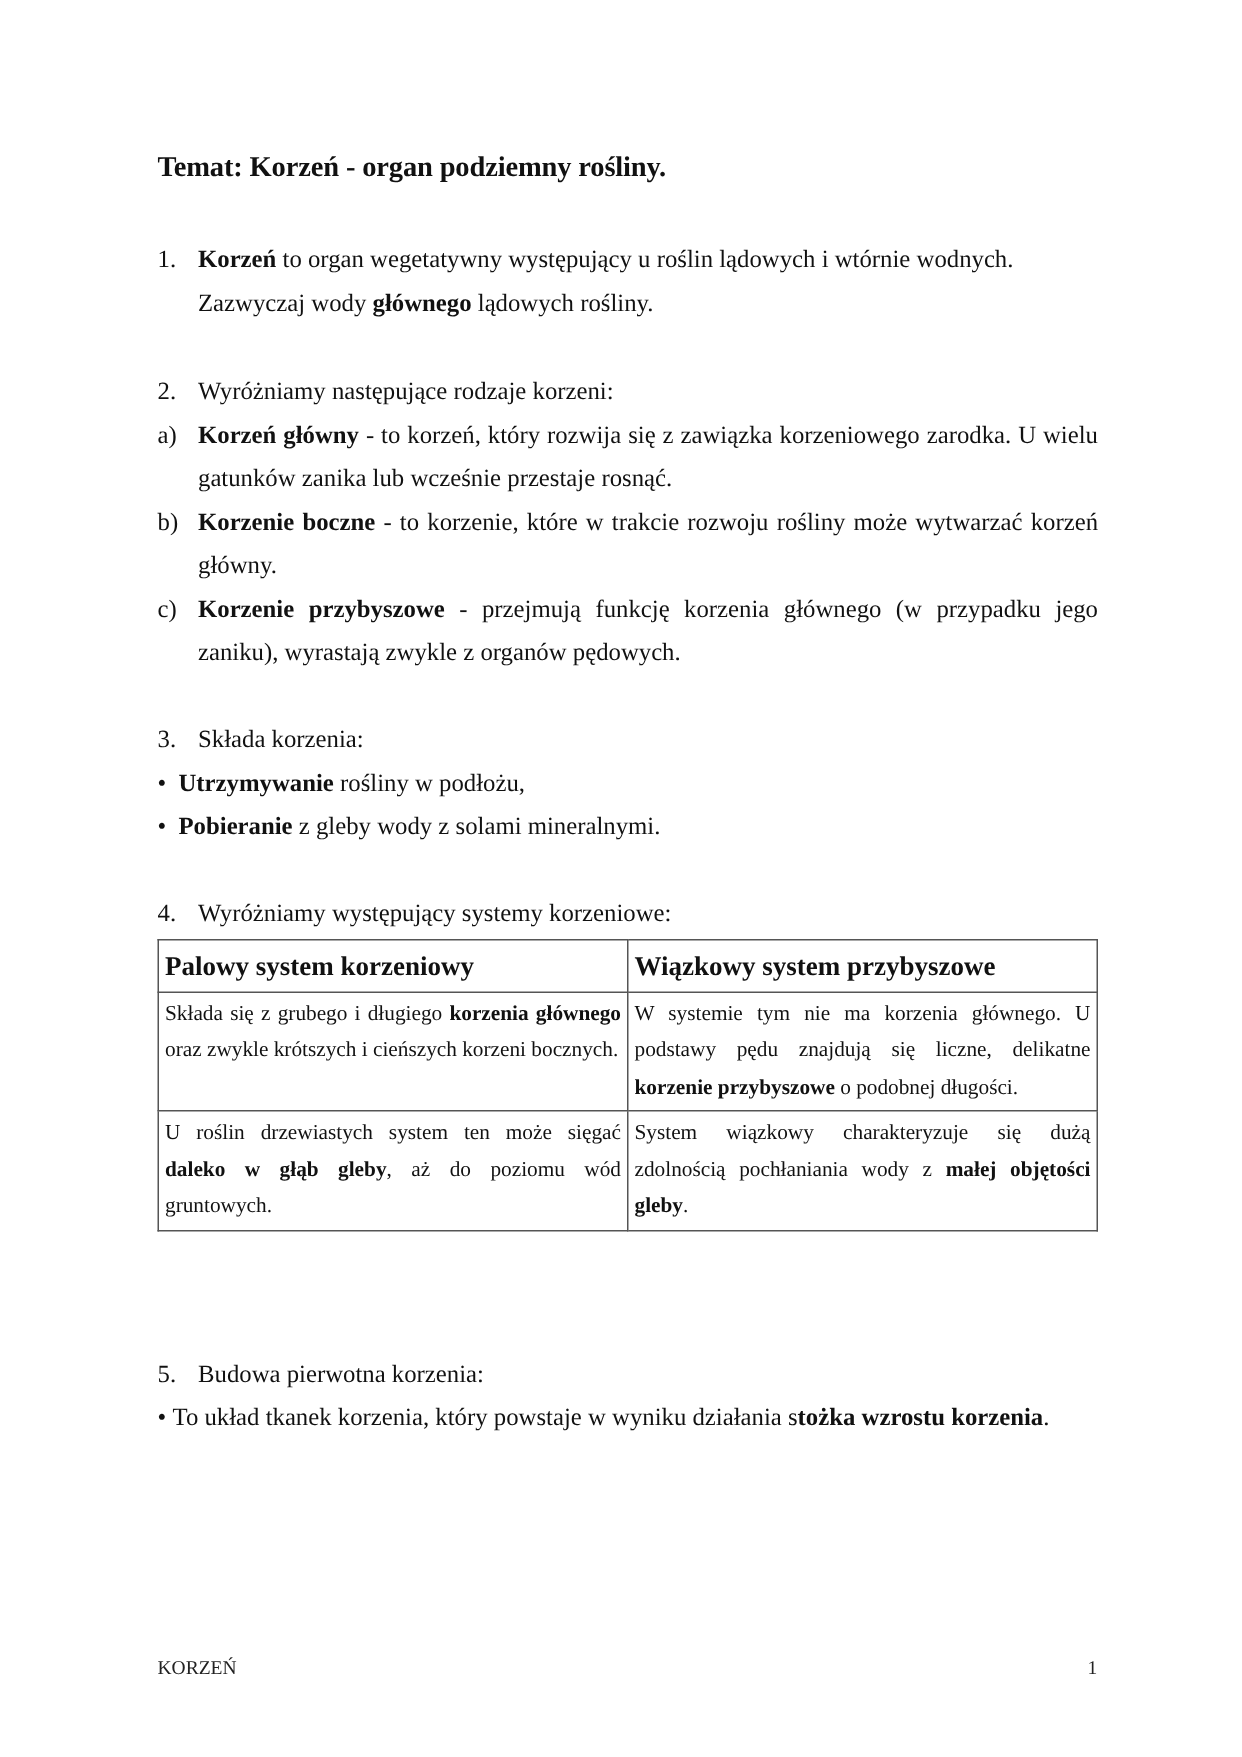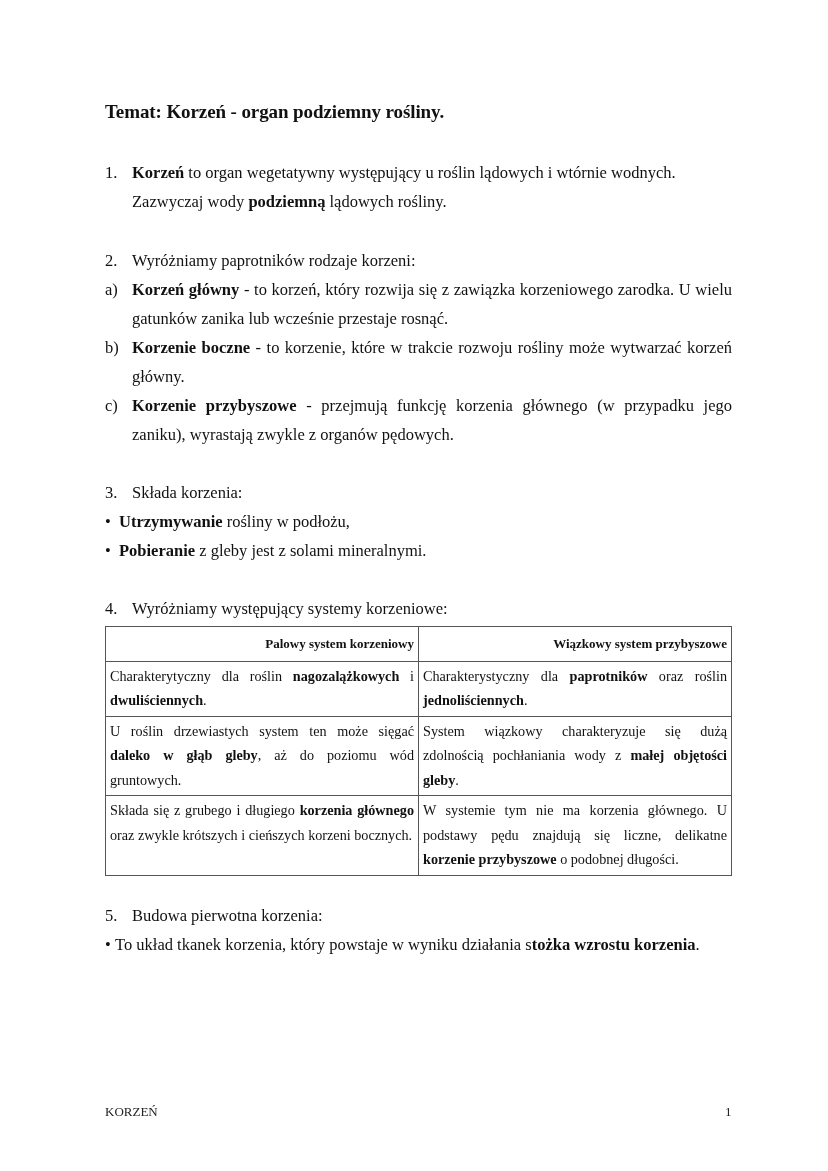--- a/index.html
+++ b/index.html
@@ -20,44 +20,44 @@
   .bullet { width: 14px; flex: 0 0 14px; }
   b { font-weight: bold; }
 
   table.sys {
     position: absolute; left: 101px; top: 626px; width: 627px;
     border-collapse: collapse; font-size: 14.2px; line-height: 24.5px;
   }
   table.sys th, table.sys td {
     border: 1px solid #555555; padding: 2px 4px 3px 4px; vertical-align: top; text-align: justify;
   }
-  table.sys th { font-weight: bold; text-align: right; font-size: 13px; padding: 5px 4px 4px 4px; }
+  table.sys th { font-weight: bold; text-align: left; font-size: 18px; padding: 5px 4px 4px 4px; }
   table.sys td { width: 50%; }
 
   .footer-left { position: absolute; left: 101px; top: 1104px; font-size: 13px; color: #222; }
   .footer-right { position: absolute; left: 721px; top: 1104px; font-size: 13px; color: #222; }
 </style>
 </head>
 <body>
 
 <div class="page">
 
   <div class="title">Temat: Korzeń - organ podziemny rośliny.</div>
 
   <div class="para" style="top:158px;">
     <div class="row">
       <span class="num">1.</span>
-      <span class="txt"><b>Korzeń</b><span> to organ wegetatywny występujący u roślin lądowych i wtórnie wodnych.</span><br><span>Zazwyczaj wody </span><b>podziemną</b><span> lądowych rośliny.</span></span>
+      <span class="txt"><b>Korzeń</b><span> to organ wegetatywny występujący u roślin lądowych i wtórnie wodnych.</span><br><span>Zazwyczaj wody </span><b>głównego</b><span> lądowych rośliny.</span></span>
     </div>
   </div>
 
   <div class="para" style="top:246px;">
     <div class="row">
       <span class="num">2.</span>
-      <span class="txt">Wyróżniamy paprotników rodzaje korzeni:</span>
+      <span class="txt">Wyróżniamy następujące rodzaje korzeni:</span>
     </div>
     <div class="row">
       <span class="num">a)</span>
       <span class="txt"><b>Korzeń główny</b><span> - to korzeń, który rozwija się z zawiązka korzeniowego zarodka. U wielu gatunków zanika lub wcześnie przestaje rosnąć.</span></span>
     </div>
     <div class="row">
       <span class="num">b)</span>
       <span class="txt"><b>Korzenie boczne</b><span> - to korzenie, które w trakcie rozwoju rośliny może wytwarzać korzeń główny.</span></span>
     </div>
     <div class="row">
@@ -70,50 +70,46 @@
     <div class="row">
       <span class="num">3.</span>
       <span class="txt">Składa korzenia:</span>
     </div>
     <div class="row">
       <span class="bullet">•</span>
       <span class="txt"><b>Utrzymywanie</b><span> rośliny w podłożu,</span></span>
     </div>
     <div class="row">
       <span class="bullet">•</span>
-      <span class="txt"><b>Pobieranie</b><span> z gleby jest z solami mineralnymi.</span></span>
+      <span class="txt"><b>Pobieranie</b><span> z gleby wody z solami mineralnymi.</span></span>
     </div>
   </div>
 
   <div class="para" style="top:594px;">
     <div class="row">
       <span class="num">4.</span>
       <span class="txt">Wyróżniamy występujący systemy korzeniowe:</span>
     </div>
   </div>
 
   <table class="sys">
     <thead>
       <tr>
         <th>Palowy system korzeniowy</th>
         <th>Wiązkowy system przybyszowe</th>
       </tr>
     </thead>
     <tbody>
       <tr>
-        <td><span>Charakterytyczny dla roślin </span><b>nagozalążkowych</b><span> i </span><b>dwuliściennych</b><span>.</span></td>
-        <td><span>Charakterystyczny dla </span><b>paprotników</b><span> oraz roślin </span><b>jednoliściennych</b><span>.</span></td>
+        <td><span>Składa się z grubego i długiego </span><b>korzenia głównego</b><span> oraz zwykle krótszych i cieńszych korzeni bocznych.</span></td>
+        <td><span>W systemie tym nie ma korzenia głównego. U podstawy pędu znajdują się liczne, delikatne </span><b>korzenie przybyszowe</b><span> o podobnej długości.</span></td>
       </tr>
       <tr>
         <td><span>U roślin drzewiastych system ten może sięgać </span><b>daleko w głąb gleby</b><span>, aż do poziomu wód gruntowych.</span></td>
         <td><span>System wiązkowy charakteryzuje się dużą zdolnością pochłaniania wody z </span><b>małej objętości gleby</b><span>.</span></td>
-      </tr>
-      <tr>
-        <td><span>Składa się z grubego i długiego </span><b>korzenia głównego</b><span> oraz zwykle krótszych i cieńszych korzeni bocznych.</span></td>
-        <td><span>W systemie tym nie ma korzenia głównego. U podstawy pędu znajdują się liczne, delikatne </span><b>korzenie przybyszowe</b><span> o podobnej długości.</span></td>
       </tr>
     </tbody>
   </table>
 
   <div class="para" style="top:901px;">
     <div class="row">
       <span class="num">5.</span>
       <span class="txt">Budowa pierwotna korzenia:</span>
     </div>
     <div class="row">

